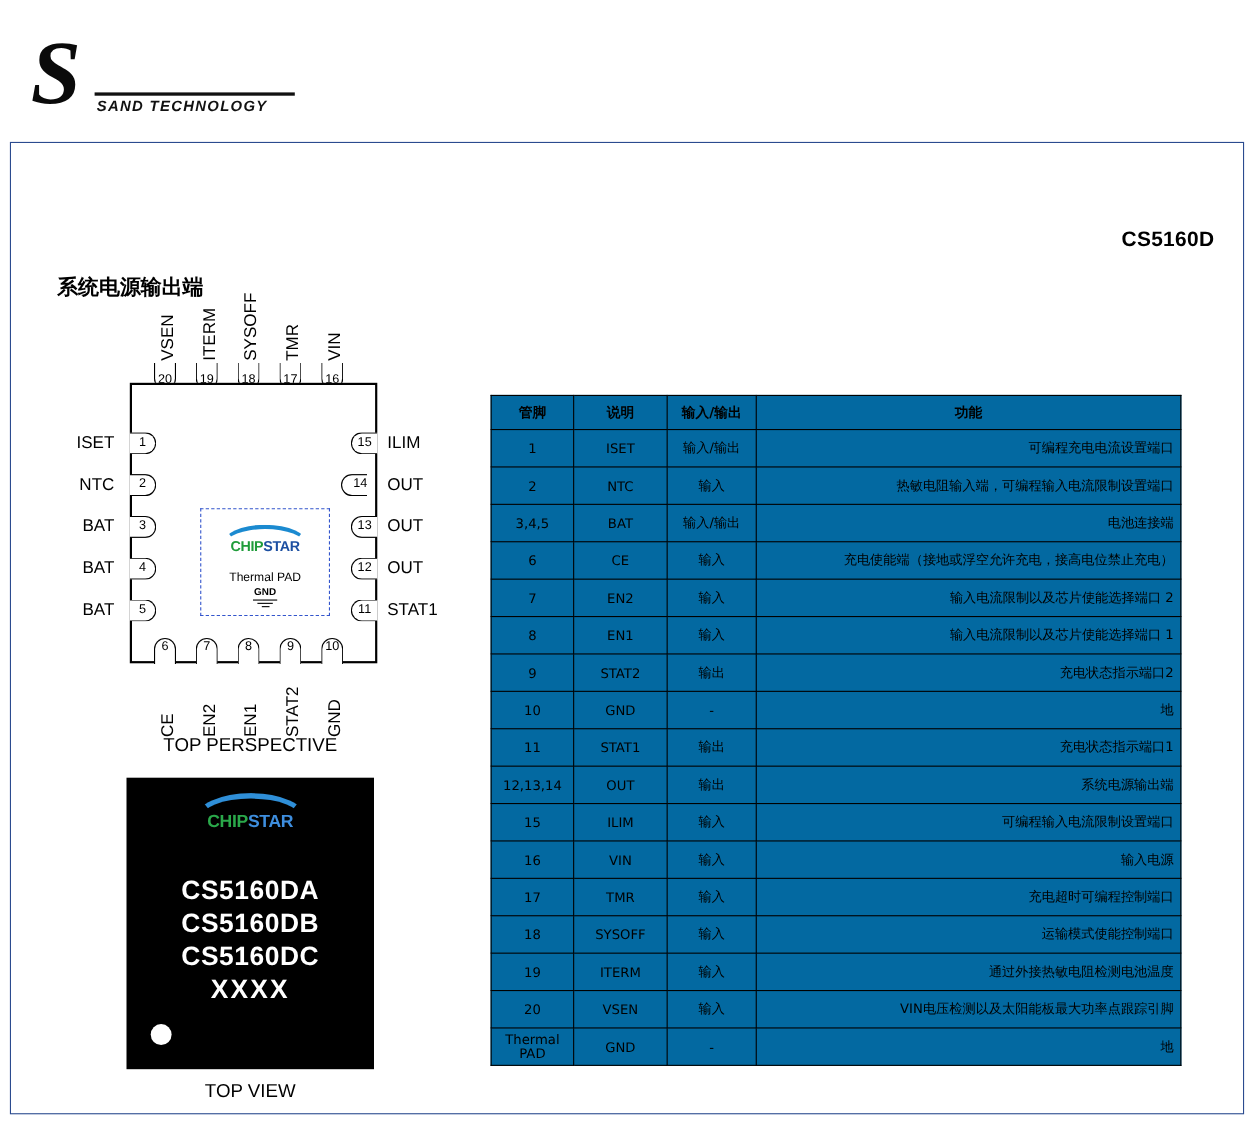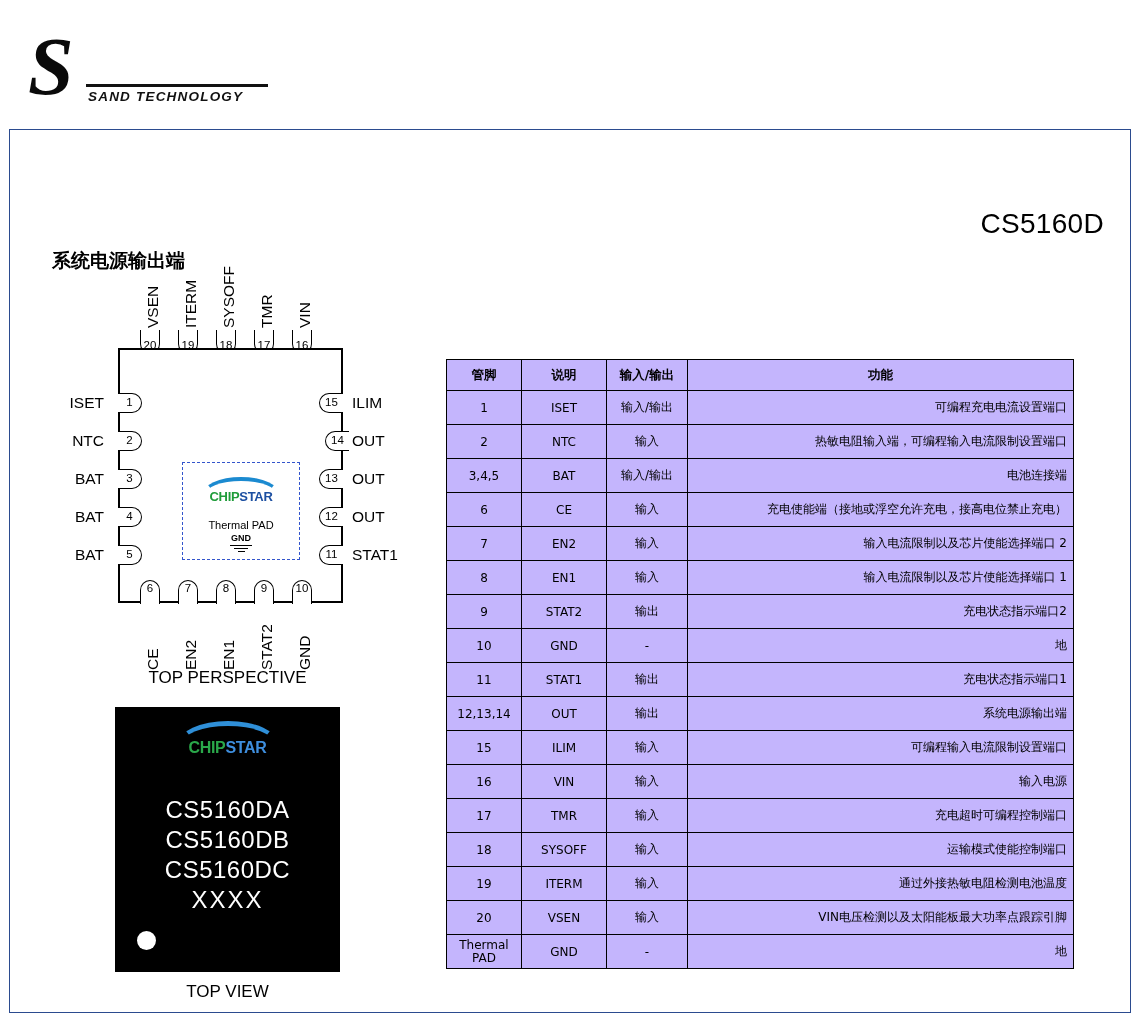--- a/index.html
+++ b/index.html
@@ -77,22 +77,22 @@
     height: 884px;
     border: 1.5px solid #2b4b8f;
     box-sizing: border-box;
   }
 
   
   .part-number {
     position: absolute;
     right: 36px;
     top: 208px;
-    font-size: 28px;
-    font-weight: normal;
+    font-size: 19px;
+    font-weight: bold;
     letter-spacing: 0.3px;
   }
   .section-title {
     position: absolute;
     left: 52px;
     top: 248px;
     font-family: "DejaVu Sans", sans-serif;
     font-size: 19px;
     font-weight: bold;
   }
@@ -251,21 +251,21 @@
     border-left: 4px solid transparent;
     border-right: 4px solid transparent;
   }
   .tv-lines {
     position: absolute;
     left: 0; right: 0;
     top: 88px;
     color: #fff;
     text-align: center;
     font-size: 24px;
-    font-weight: normal;
+    font-weight: bold;
     line-height: 30px;
     letter-spacing: 0.5px;
   }
   .tv-lines .xxxx { letter-spacing: 2px; }
   .tv-dot {
     position: absolute;
     left: 22px;
     bottom: 22px;
     width: 19px;
     height: 19px;
@@ -273,21 +273,21 @@
     background: #fff;
   }
 
   
   table.pintable {
     position: absolute;
     left: 446px;
     top: 359px;
     border-collapse: collapse;
     width: 628px;
-    background: #c4b5fd;
+    background: #0369a1;
   }
   table.pintable th, table.pintable td {
     border: 1px solid #000;
     font-family: "DejaVu Sans", sans-serif;
     font-size: 12px;
     padding: 0 6px;
     height: 33px;
     text-align: center;
     vertical-align: middle;
   }
@@ -353,21 +353,21 @@
   <div class="pad left" style="left:8px; top:217px;">4</div>
   <div class="pad left" style="left:8px; top:255px;">5</div>
 
   <div class="pin-lbl" style="left:-68px; top:104px; width:62px; text-align:right;">ISET</div>
   <div class="pin-lbl" style="left:-68px; top:142px; width:62px; text-align:right;">NTC</div>
   <div class="pin-lbl" style="left:-68px; top:180px; width:62px; text-align:right;">BAT</div>
   <div class="pin-lbl" style="left:-68px; top:218px; width:62px; text-align:right;">BAT</div>
   <div class="pin-lbl" style="left:-68px; top:256px; width:62px; text-align:right;">BAT</div>
 
   <div class="pad right" style="left:209px; top:103px;">15</div>
-  <div class="pad right" style="left:215px; top:141px;">14</div>
+  <div class="pad right" style="left:200px; top:141px;text-align:right;">14</div>
   <div class="pad right" style="left:209px; top:179px;">13</div>
   <div class="pad right" style="left:209px; top:217px;">12</div>
   <div class="pad right" style="left:209px; top:255px;">11</div>
 
   <div class="pin-lbl" style="left:242px; top:104px;">ILIM</div>
   <div class="pin-lbl" style="left:242px; top:142px;">OUT</div>
   <div class="pin-lbl" style="left:242px; top:180px;">OUT</div>
   <div class="pin-lbl" style="left:242px; top:218px;">OUT</div>
   <div class="pin-lbl" style="left:242px; top:256px;">STAT1</div>
 

